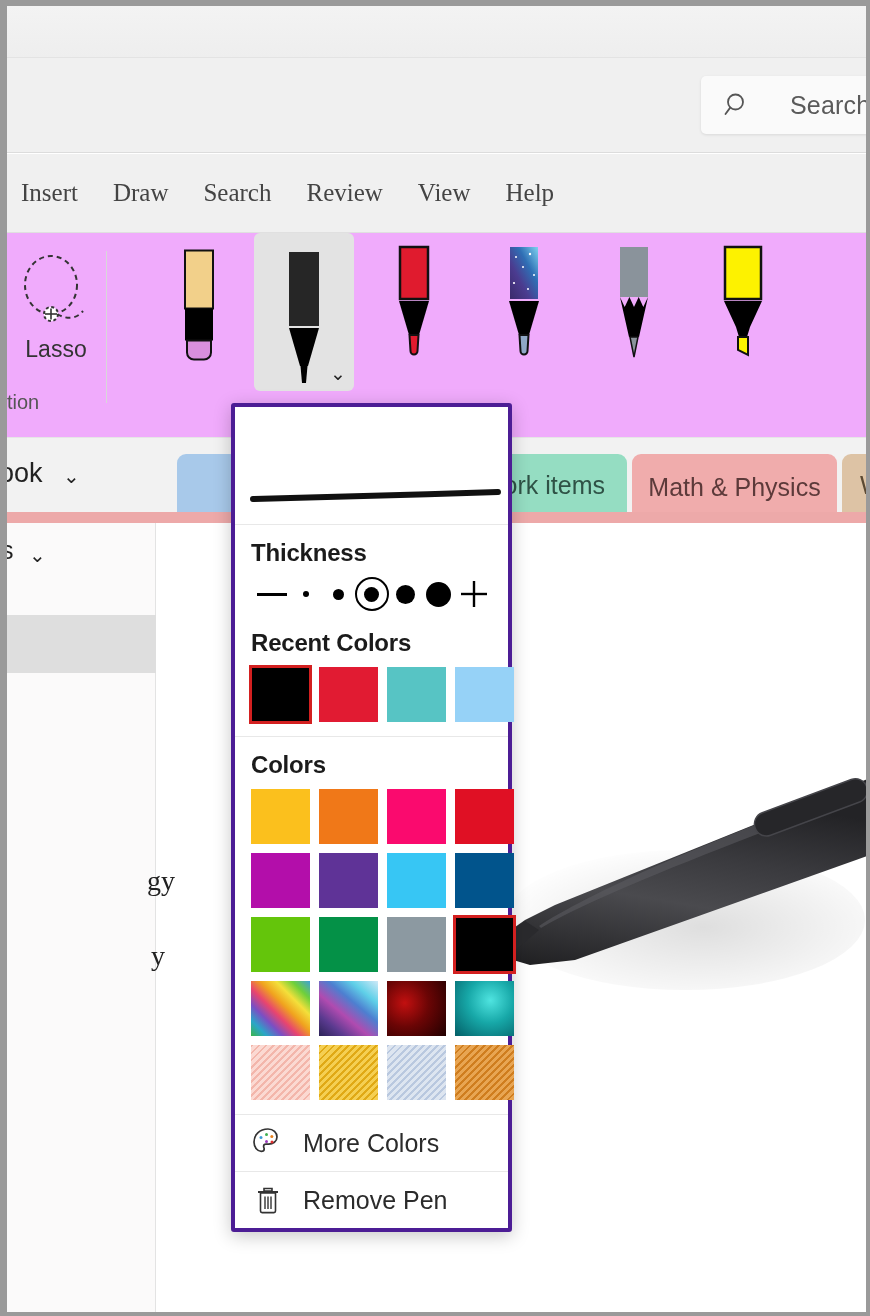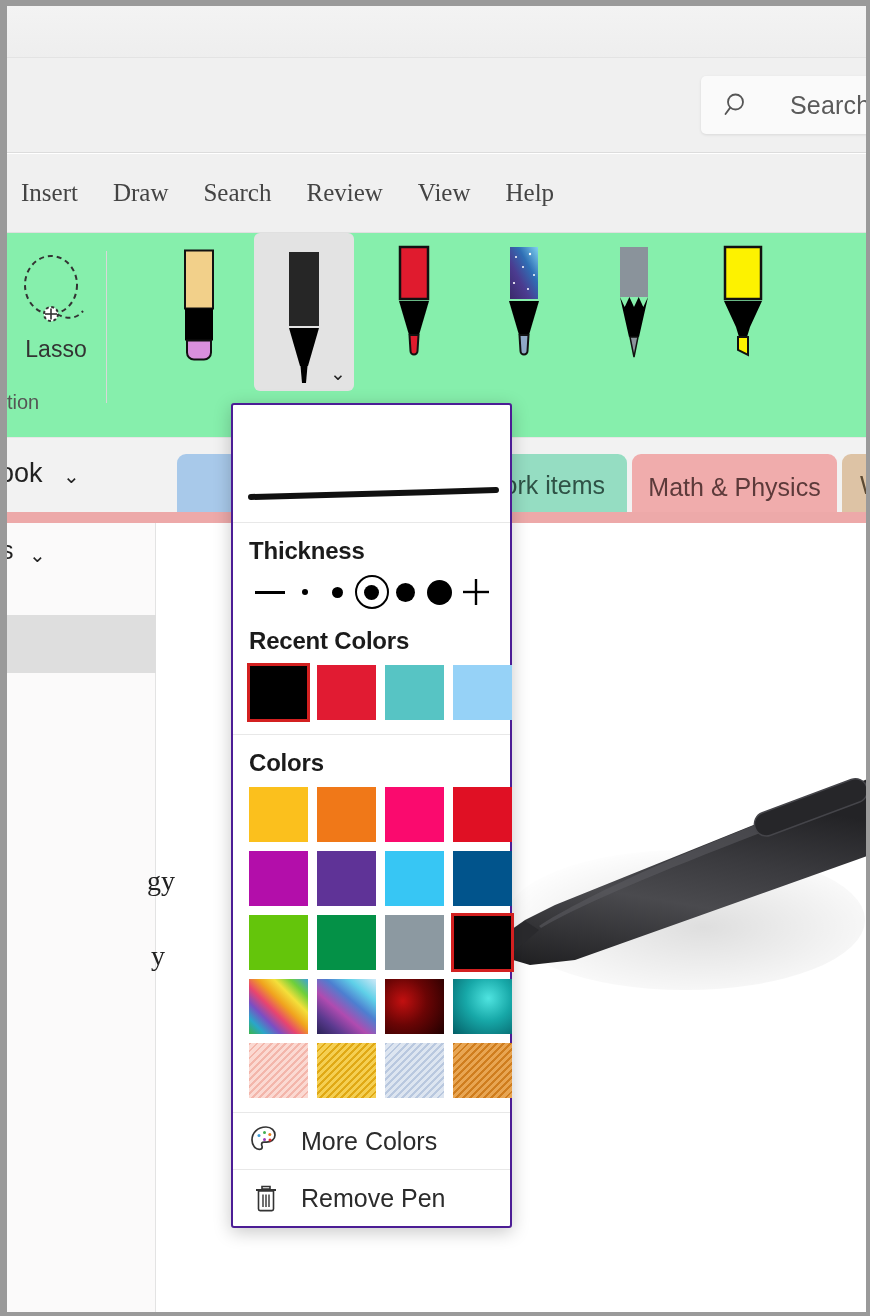--- a/index.html
+++ b/index.html
@@ -44,21 +44,21 @@
   #ribbon-tabs {
     position:absolute; left:7px; top:154px; width:859px; height:79px;
     background:#f0f0f0; border-bottom:1px solid #e0e0e0;
     display:flex; align-items:center; padding-left:14px; gap:35px;
   }
   #ribbon-tabs .rtab { font-size:25px; color:#444; white-space:nowrap; cursor:default;font-family:Liberation Serif, serif; }
 
   
   #ribbon {
     position:absolute; left:7px; top:233px; width:859px; height:205px;
-    background:#86efac; border-bottom:1px solid #e6e6e6;
+    background:#f0abfc; border-bottom:1px solid #e6e6e6;
   }
   #lasso-group { position:absolute; left:0px; top:8px; width:99px; height:175px; }
   #lasso-icon-wrap { position:absolute; left:8px; top:10px; width:82px; height:80px;}
   #lasso-label { position:absolute; left:0; top:95px; width:98px; text-align:center; font-size:23px; color:#333;}
   #selection-label { position:absolute; left:0px; top:150px; width:96px; font-size:20px; color:#555; }
   #ribbon-divider { position:absolute; left:99px; top:18px; width:1px; height:152px; background:#d8d8d8; }
 
   #pens-row { position:absolute; left:112px; top:8px; height:180px; }
   .pen-cell {
     position:absolute; top:0; width:100px; height:140px;
@@ -112,21 +112,21 @@
   .canvas-text { position:absolute; font-family:"Liberation Serif", serif; color:#222;margin-top:12px; }
   #ct1 { left:-10px; top:330px; font-size:28px; }
   #ct2 { left:-6px; top:405px; font-size:28px; }
 
   
   #stylus { position:absolute; left:455px; top:760px; width:415px; height:250px; z-index:30; pointer-events:none; }
 
   
   #pen-flyout {
     position:absolute; left:231px; top:403px; width:281px;
-    background:#ffffff; border:2px solid #4c1d95; border-radius:3px;
+    background:#ffffff; border:4px solid #4c1d95; border-radius:3px;
     box-shadow:0 4px 18px rgba(0,0,0,.22);
     z-index:40;
   }
   #stroke-preview { height:118px; position:relative; border-bottom:1px solid #e8e8e8; }
   #thickness-sec { padding:14px 16px 6px; }
   .sec-title { font-size:24px; font-weight:bold; color:#1b1b1b; letter-spacing:-.2px; }
   #thickness-row { display:flex; align-items:center; height:54px; gap:0px; padding-left:4px; }
   .tk { display:flex; align-items:center; justify-content:center; }
   .dot { background:#000; border-radius:50%; }
   .ring { width:34px; height:34px; border:2px solid #000; border-radius:50%; display:flex; align-items:center; justify-content:center; }

